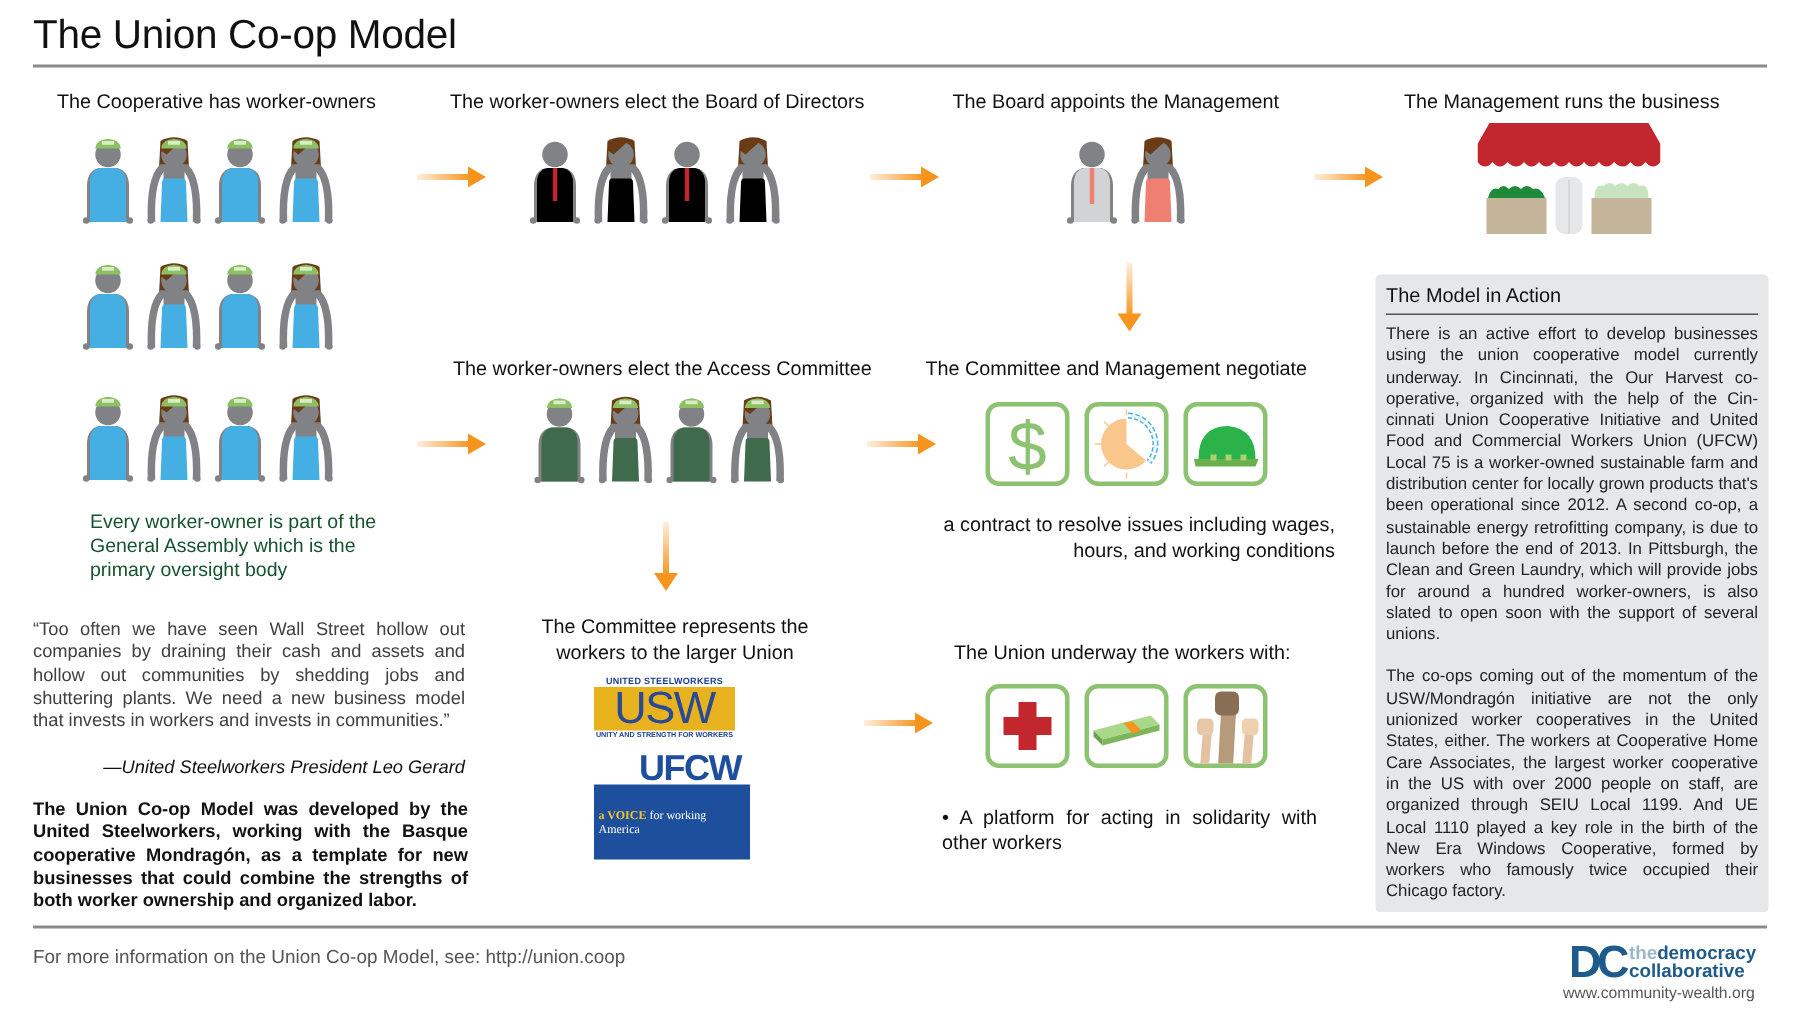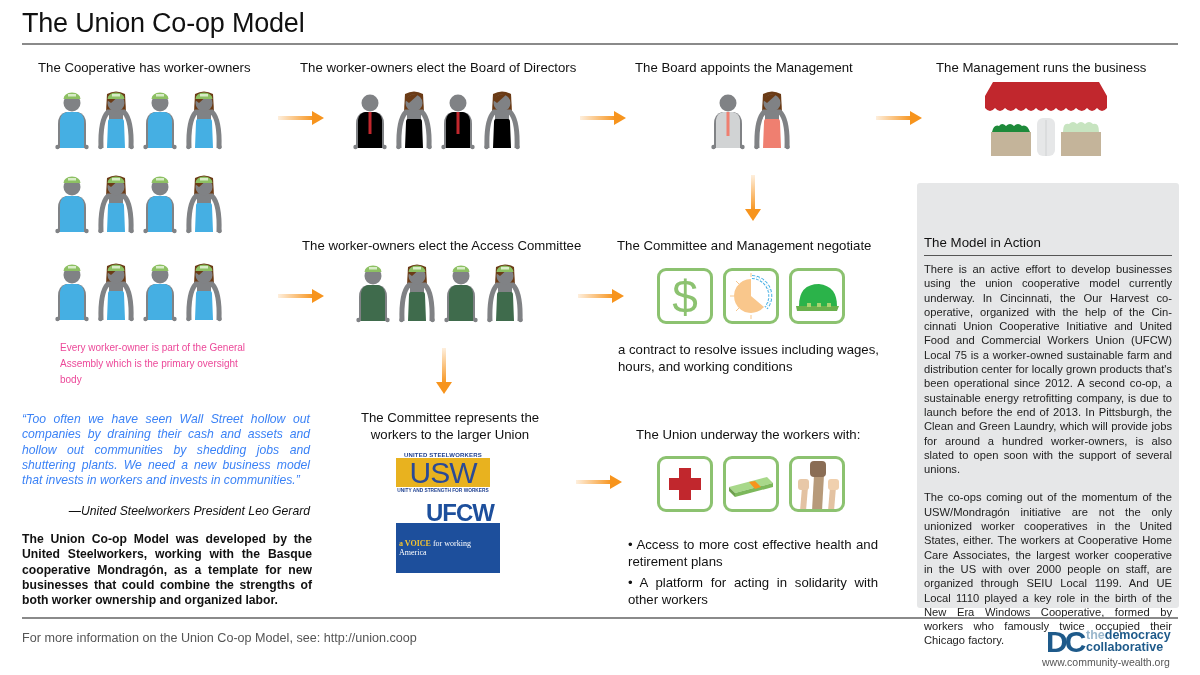--- a/index.html
+++ b/index.html
@@ -6,31 +6,31 @@
   html, body { width: 1200px; height: 675px; background: #ffffff; overflow: hidden; }
   body { position: relative; font-family: "Liberation Sans", sans-serif; color: #111; }
   .abs { position: absolute; }
   .title { left: 22px; top: 8px; font-size: 27px; color: #111; letter-spacing: -0.2px; }
   .hr { left: 22px; right: 22px; height: 2px; background: #8a8a8a; }
   .hdr { font-size: 13.2px; color: #111; text-align: center; white-space: nowrap; }
   .people { display: flex; gap: 4px; }
   .person { width: 40px; height: 60px; }
   .arrow-h { width: 46px; height: 14px; }
   .arrow-v { width: 16px; height: 46px; }
-  .assembly { left: 60px; top: 340px; width: 200px; font-size: 10px; line-height: 16px; color: #ec4899; font-weight: normal; text-align: left; }
-  .quote { left: 22px; top: 412px; width: 288px; font-size: 12.2px; line-height: 15.3px; font-style: italic; text-align: justify; color: #3b82f6; }
+  .assembly { left: 60px; top: 340px; width: 200px; font-size: 13px; line-height: 16px; color: #14532d; font-weight: normal; text-align: left; }
+  .quote { left: 22px; top: 412px; width: 288px; font-size: 12.2px; line-height: 15.3px; text-align: justify; color: #404040; }
   .quote-attr { left: 22px; top: 504px; width: 288px; font-size: 12.2px; font-style: italic; text-align: right; }
   .about { left: 22px; top: 532px; width: 290px; font-size: 12.2px; line-height: 15.3px; font-weight: bold; text-align: justify; }
   .icon-box { width: 56px; height: 56px; border: 3px solid #8cc270; border-radius: 9px; background: #fff; display: flex; align-items: center; justify-content: center; overflow: hidden; }
   .icons { display: flex; gap: 10px; }
-  .contract-text { font-size: 13.2px; line-height: 17px; text-align: left; }
+  .contract-text { font-size: 13.2px; line-height: 17px; text-align: right; }
   .benefits { left: 628px; top: 537px; width: 250px; font-size: 13.2px; line-height: 16.5px; text-align: justify; }
   .benefits li { list-style: none; margin-bottom: 5px; }
   .side { left: 917px; top: 183px; width: 262px; height: 425px; background: #e6e7e8; border-radius: 3px; padding: 6px 7px; }
-  .side h3 { font-size: 13.3px; font-weight: normal; color: #111; padding-bottom: 5px; border-bottom: 1px solid #555; margin-bottom: 6px; margin-top: 46px; }
+  .side h3 { font-size: 13.3px; font-weight: normal; color: #111; padding-bottom: 5px; border-bottom: 1px solid #555; margin-bottom: 6px; }
   .side p { font-size: 11.2px; line-height: 14.3px; text-align: justify; color: #222; margin-bottom: 14px; }
   .footer { left: 22px; top: 630px; font-size: 12.6px; line-height: 16.5px; color: #555; }
   .dc { right: 22px; top: 627px; width: 160px; height: 44px; }
 </style>
 </head>
 <body>
 
 <svg width="0" height="0" style="position:absolute">
   <defs>
     <linearGradient id="gH" x1="0" x2="1" y1="0" y2="0">
@@ -302,21 +302,20 @@
         <rect x="18" y="4" width="16" height="16" rx="4" fill="#8a6d55"></rect>
         <path d="M8 54 L10 30 L16 30 L14 54 Z" fill="#e3c2a2"></path>
         <rect x="6" y="22" width="11" height="11" rx="3" fill="#e8c8a8"></rect>
         <path d="M36 54 L38 30 L44 30 L42 54 Z" fill="#e3c2a2"></path>
         <rect x="36" y="22" width="11" height="11" rx="3" fill="#f0d0ae"></rect>
       </svg>
   </div>
 </div>
 
 <ul class="abs benefits">
-  <li>• Access to more cost effective health and retirement plans</li>
   <li>• A platform for acting in solidarity with other workers</li>
 </ul>
 
 <div class="abs side">
   <h3>The Model in Action</h3>
   <p>There is an active effort to develop businesses using the union cooperative model currently underway.  In Cincinnati, the Our Harvest co-operative, organized with the help of the Cin­cinnati Union Cooperative Initiative and United Food and Commercial Workers Union (UFCW) Local 75 is a worker-owned sustainable farm and distribution center for locally grown prod­ucts that's been operational since 2012. A second co-op, a sustainable energy retrofit­ting company, is due to launch before the end of 2013.  In Pittsburgh, the Clean and Green Laundry, which will provide jobs for around a hundred worker-owners, is also slated to open soon with the support of several unions.</p>
   <p>The co-ops coming out of the momentum of the USW/Mondragón initiative are not the only unionized worker cooperatives in the United States, either. The workers at Cooperative Home Care Associates, the largest worker co­operative in the US with over 2000 people on staff, are organized through SEIU Local 1199. And UE Local 1110 played a key role in the birth of the New Era Windows Cooperative, formed by workers who famously twice occu­pied their Chicago factory.</p>
 </div>
 
 <div class="abs hr" style="top:617px"></div>

